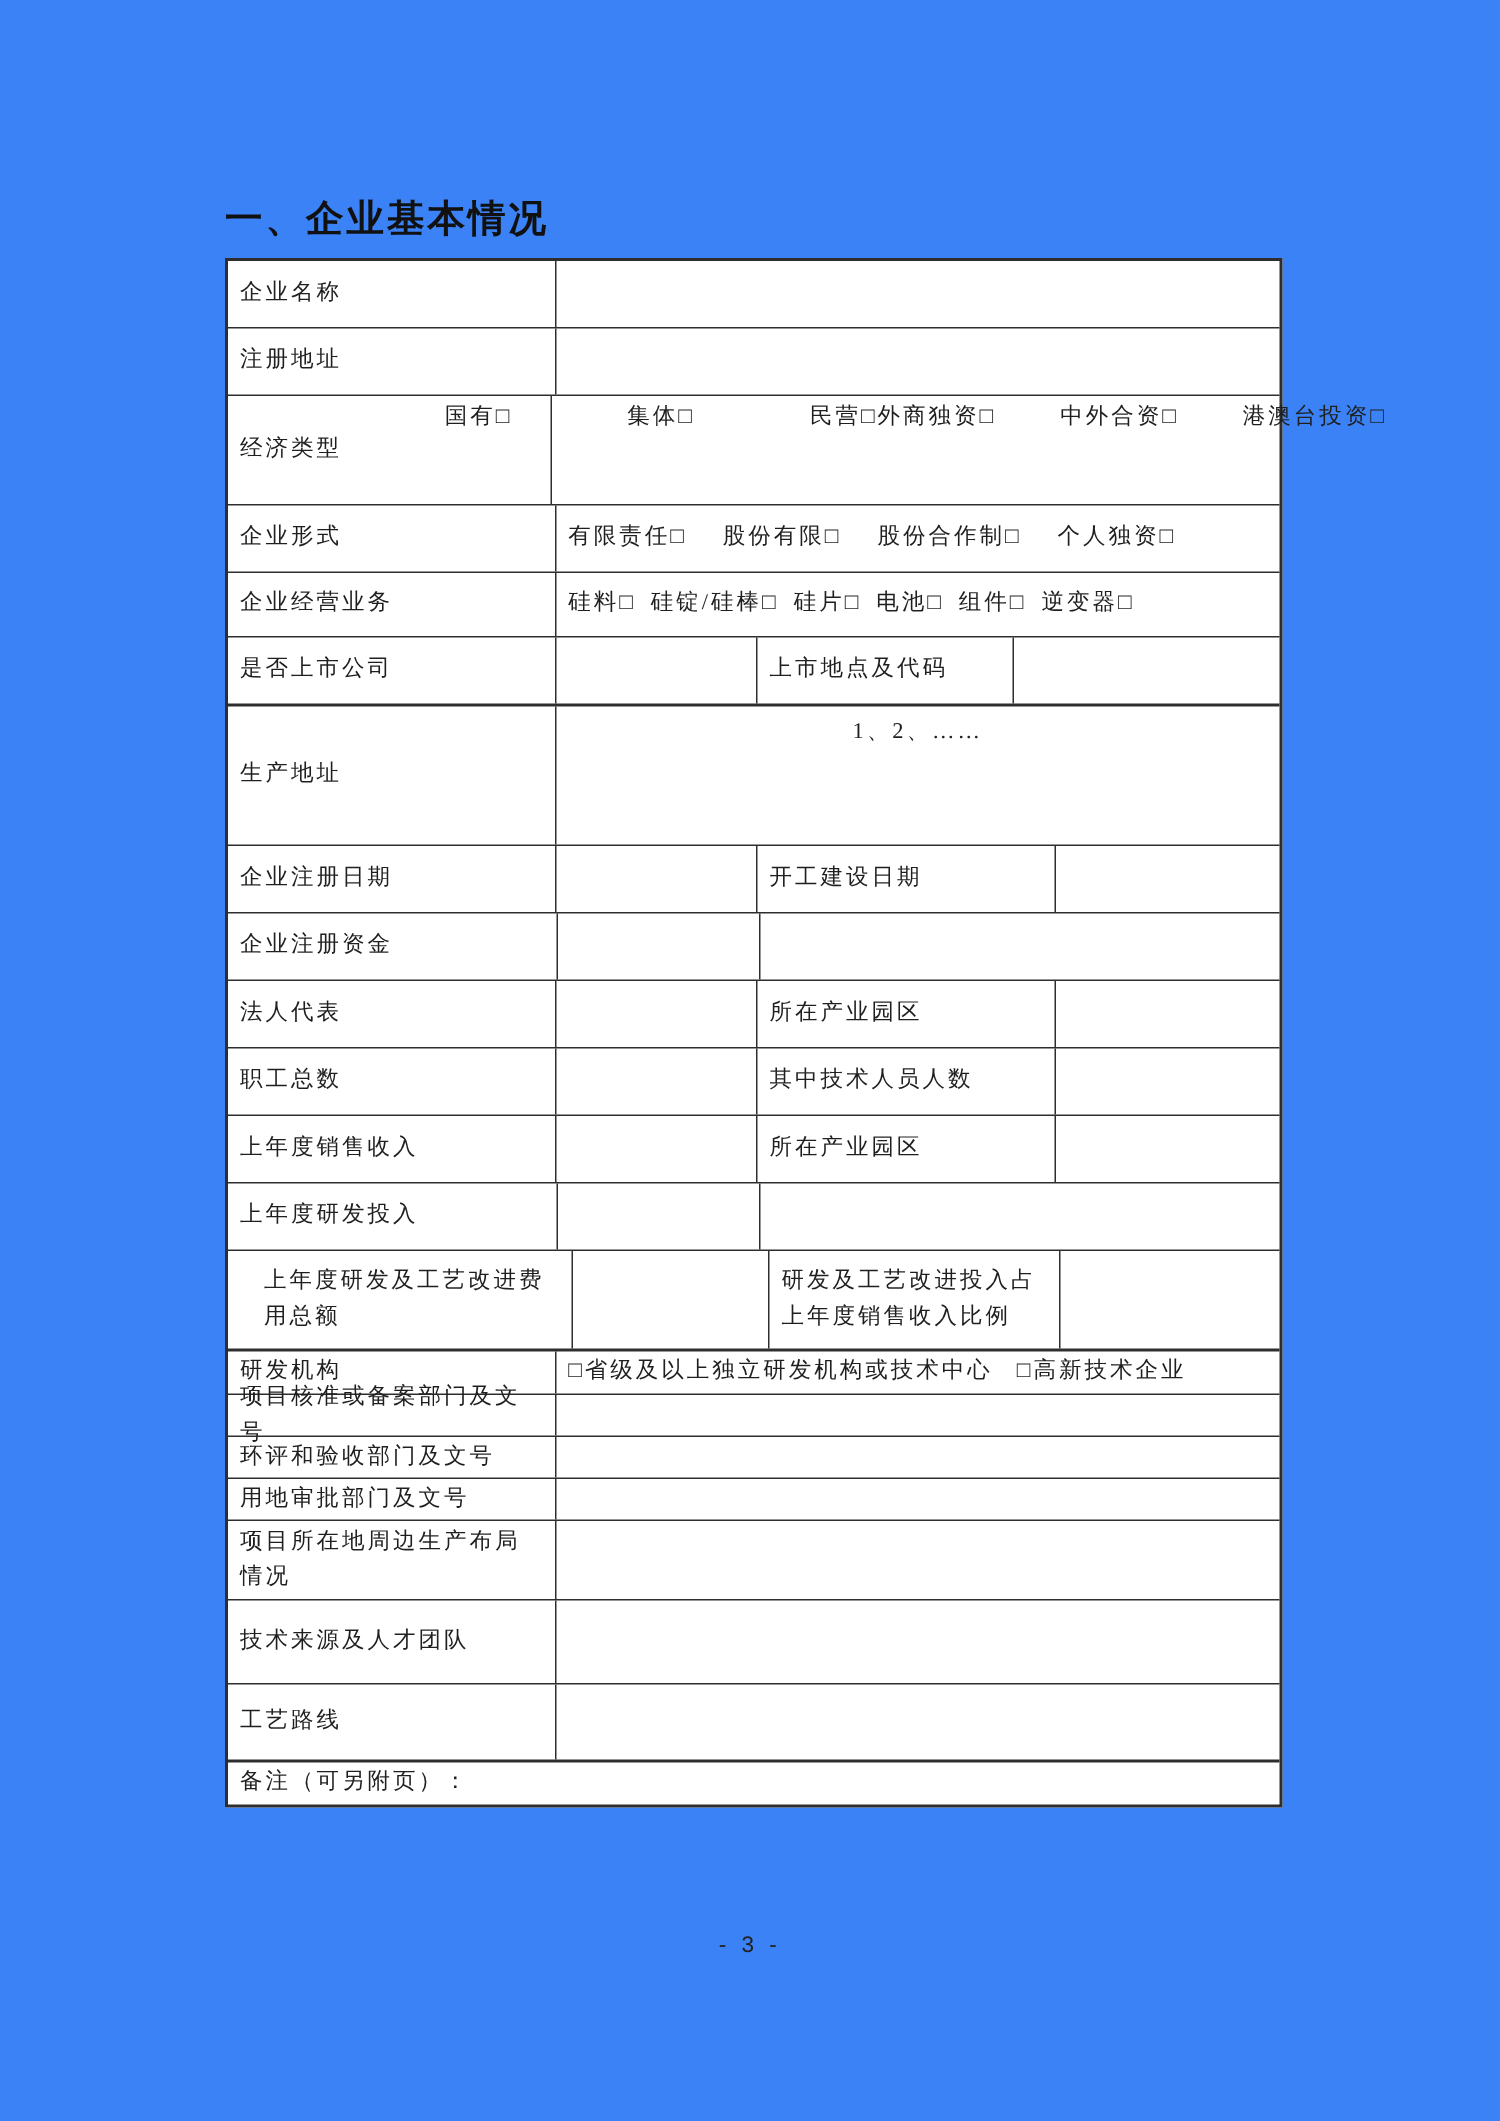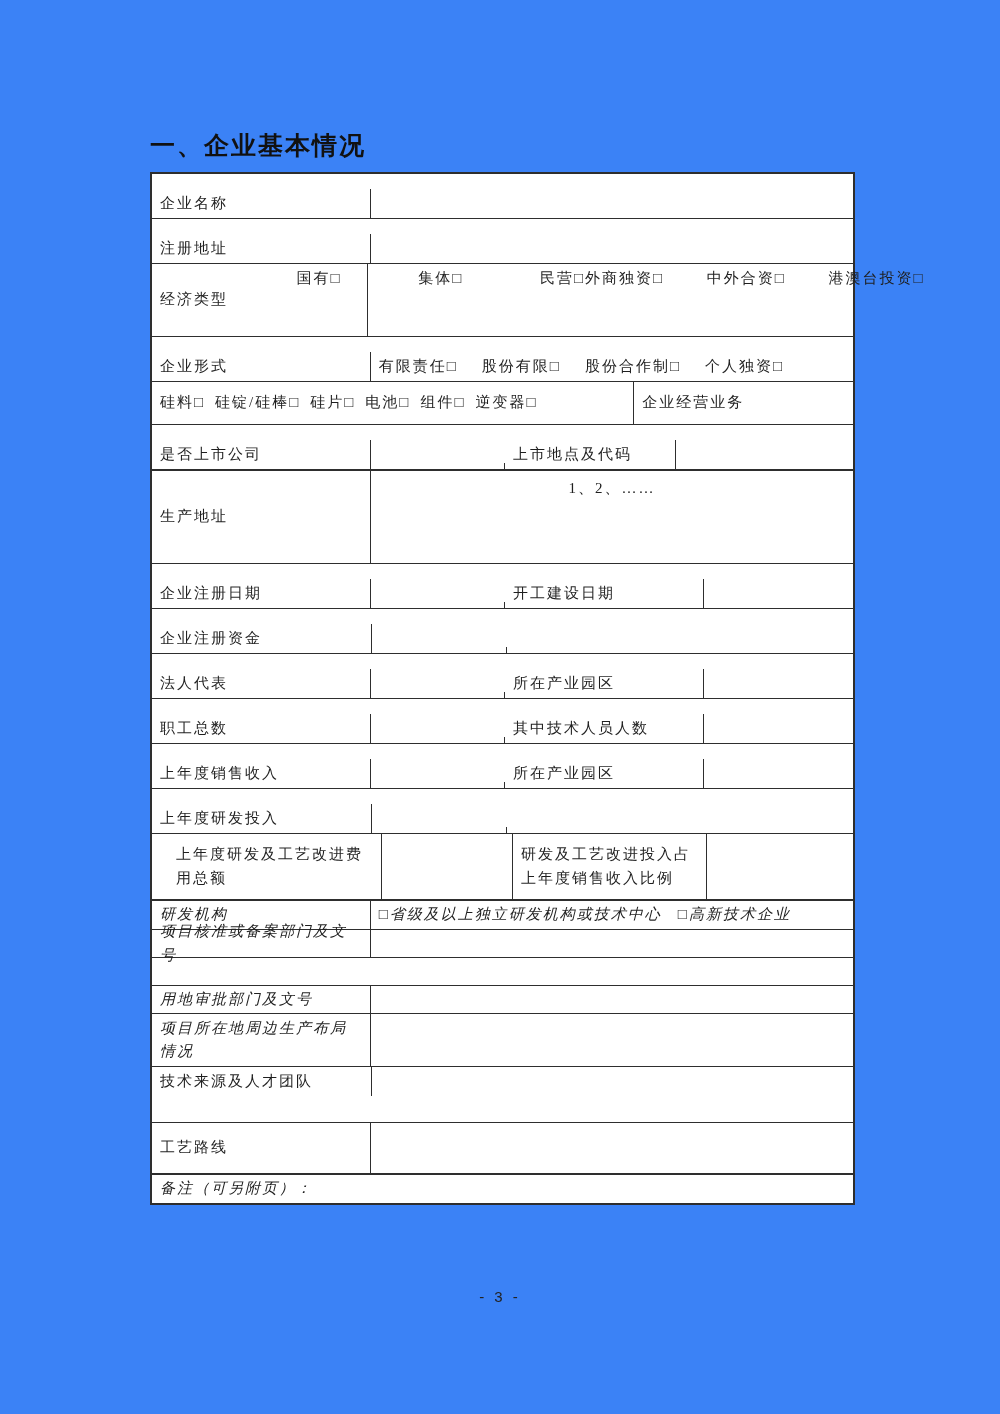--- a/index.html
+++ b/index.html
@@ -22,31 +22,31 @@
   .r:last-child{ border-bottom:none; }
   .c{
     box-sizing:border-box; border-right:1px solid var(--line);
     display:flex; align-items:center; padding:3px 8px;
     font-size:15px; letter-spacing:2px; line-height:1.55; color:var(--ink);
   }
   .c:last-child{ border-right:none; }
   .w220{ width:220px; } .w485{ width:485px; } .w135{ width:135px; }
   .w200{ width:200px; } .w150{ width:150px; } .w172{ width:172px; }
   .w178{ width:178px; } .w705{ width:705px; }
-  .h44{ height:44px;align-items:flex-end; } .h72{ height:72px; } .h42{ height:42px; }
+  .h44{ height:44px; } .h72{ height:72px; } .h42{ height:42px; }
   .h92{ height:92px; } .h65{ height:65px;padding-left:16px; } .h28{ height:28px; }
-  .h27{ height:27px; } .h52{ height:52px; } .h55{ height:55px;flex-direction:column; }
+  .h27{ height:27px; } .h52{ height:52px; } .h55{ height:55px; }
   .h50{ height:50px; }
   .col{ flex-direction:row; align-items:flex-start; justify-content:center; }
   .optline{ display:block; white-space:nowrap; }
   .opt{ display:inline-block; }
   .ow116{ width:116px; }
   .gap24{ margin-right:24px; } .gap10{ margin-right:10px; } .gap16{ margin-right:16px; }
   .addr-line{ display:block; line-height:28px; }
-  .dense{ padding:1px 8px;font-style:italic; }
+  .dense{ padding:1px 8px; }
   .pagenum{
     position:absolute; top:1288px; left:0; width:100%; text-align:center;
     font-family:"Liberation Sans","DejaVu Sans",sans-serif;
     font-size:15px; letter-spacing:3px; color:#222;
   }
 </style>
 </head>
 <body>
 
 <div class="page">
@@ -85,29 +85,29 @@
       <div class="c w220">企业形式</div>
       <div class="c w485">
         <span class="opt gap24">有限责任□</span>
         <span class="opt gap24">股份有限□</span>
         <span class="opt gap24">股份合作制□</span>
         <span class="opt">个人独资□</span>
       </div>
     </div>
 
     <div class="r h42">
+      <div class="c w220">企业经营业务</div>
       <div class="c w485">
         <span class="opt gap10">硅料□</span>
         <span class="opt gap10">硅锭/硅棒□</span>
         <span class="opt gap10">硅片□</span>
         <span class="opt gap10">电池□</span>
         <span class="opt gap10">组件□</span>
         <span class="opt">逆变器□</span>
       </div>
-      <div class="c w220">企业经营业务</div>
     </div>
 
     <div class="r h44 bb-thick">
       <div class="c w220">是否上市公司</div>
       <div class="c w135"></div>
       <div class="c w172">上市地点及代码</div>
       <div class="c w178"></div>
     </div>
 
     <div class="r h92">
@@ -174,20 +174,21 @@
         <span class="opt">□高新技术企业</span>
       </div>
     </div>
 
     <div class="r h27">
       <div class="c w220 dense">项目核准或备案部门及文号</div>
       <div class="c w485 dense"></div>
     </div>
 
     <div class="r h27">
+      <div class="c w220 dense">环评和验收部门及文号</div>
       <div class="c w485 dense"></div>
     </div>
 
     <div class="r h27">
       <div class="c w220 dense">用地审批部门及文号</div>
       <div class="c w485 dense"></div>
     </div>
 
     <div class="r h52">
       <div class="c w220 dense">项目所在地周边生产布局情况</div>

